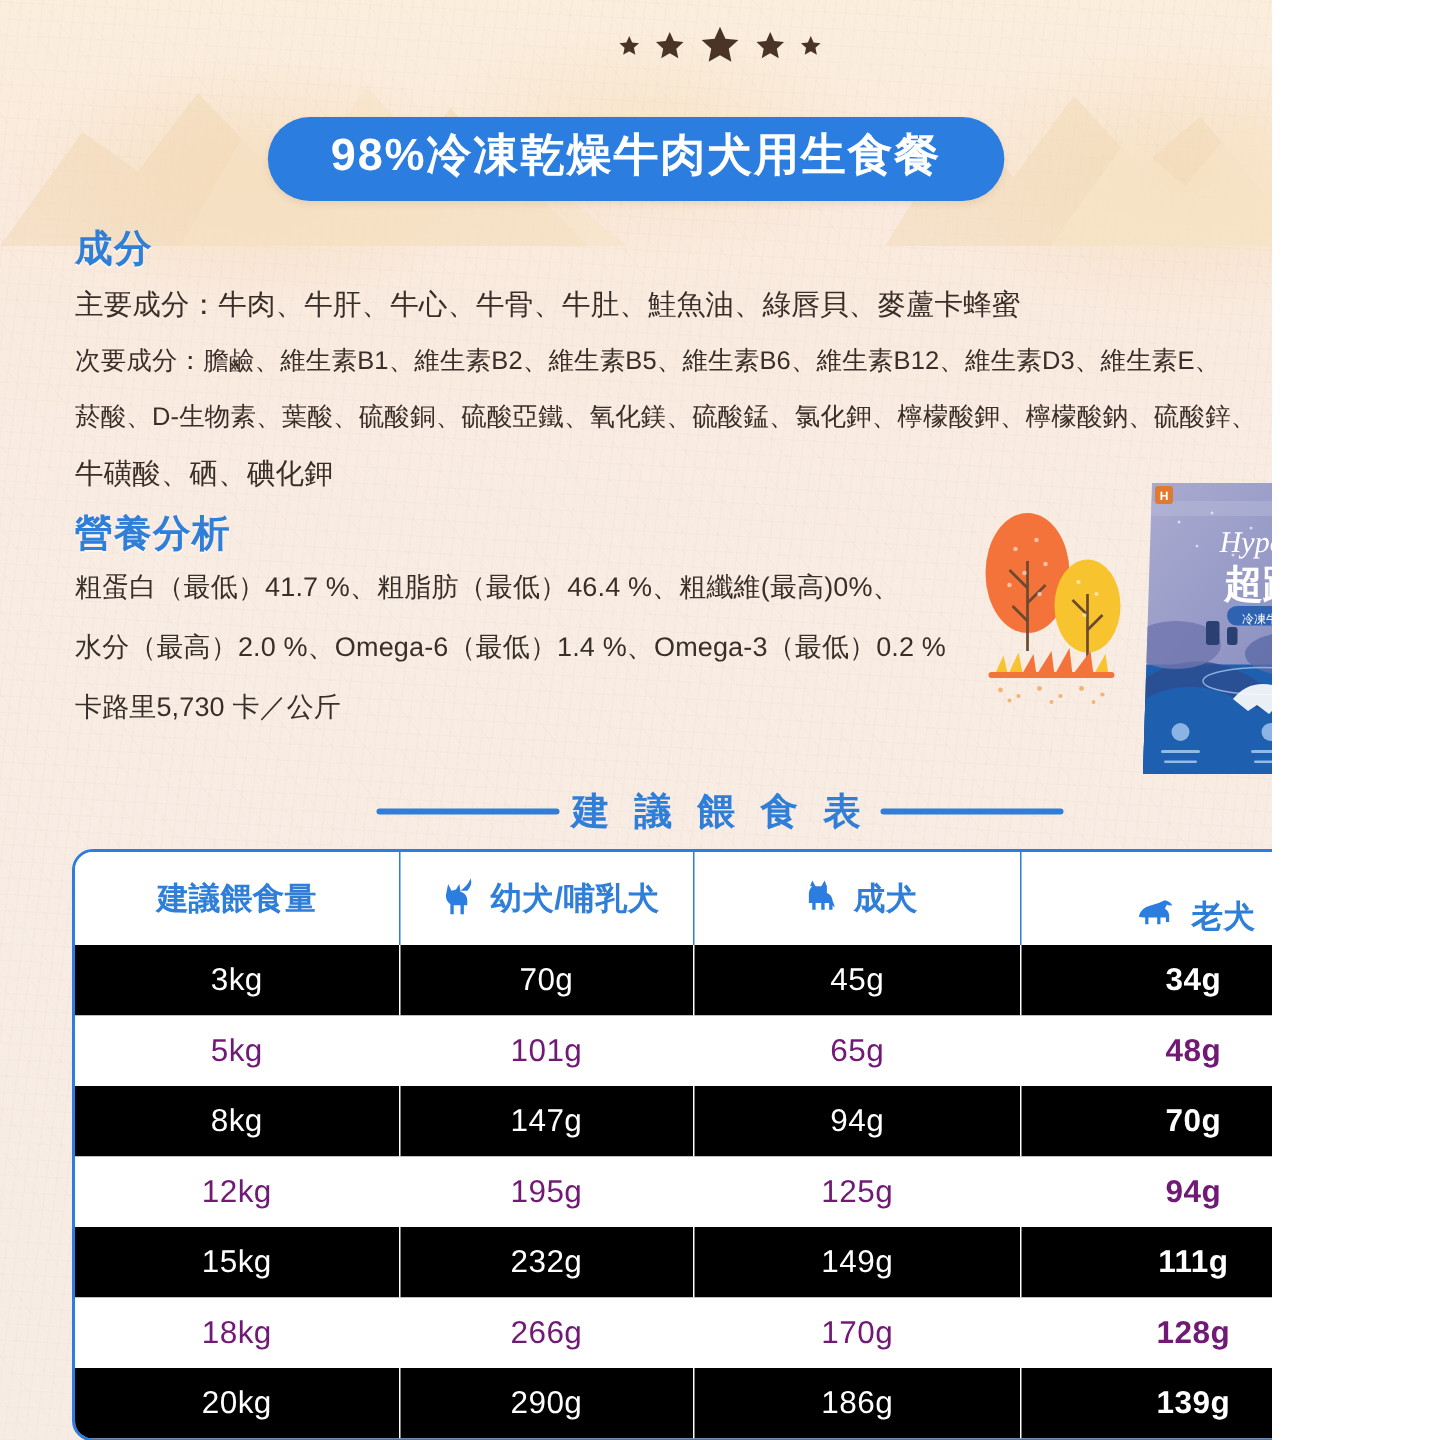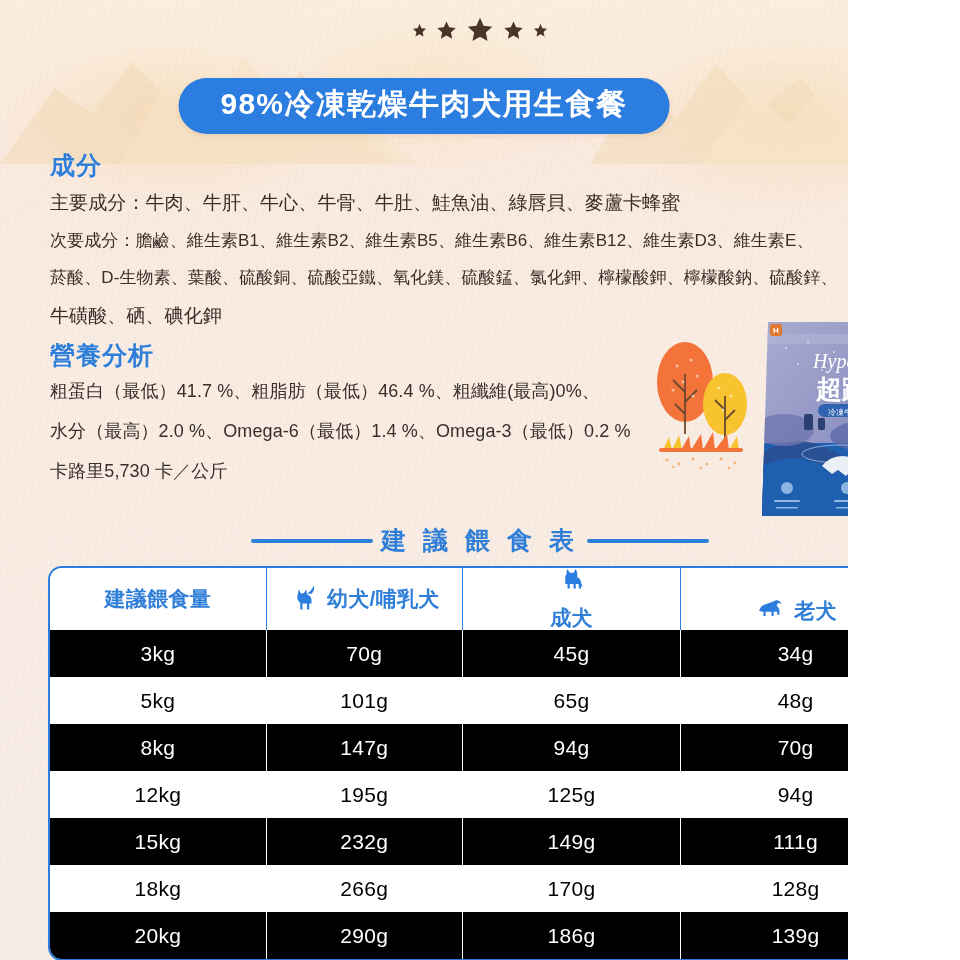--- a/index.html
+++ b/index.html
@@ -121,38 +121,38 @@
     overflow:hidden;
     background:#ffffff;
   }
   .row{ display:flex; width:100%; }
   .row > div{
     display:flex; align-items:center; justify-content:center;
     font-size:21px; letter-spacing:.3px;
   }
   .col-0{ width:25.2%; }
   .col-1{ width:22.8%; }
-  .col-2{ width:25.4%;flex-direction:column; }
+  .col-2{ width:25.4%; }
   .col-3{ width:26.6%; }
 
   .head-row{ height:62px; background:#ffffff; }
   .head-row > div{
     color:#2f7fd8; font-size:21px; font-weight:bold;
     border-right:1.6px solid #2b7de0;
     gap:8px;
   }
   .head-row > div:last-child{ border-right:none;margin-top:23px; }
   .head-row .dog-ico{ display:block; flex:0 0 auto; }
 
   .data-row{ height:47px; }
   .data-row.odd { background:#000000; }
   .data-row.odd  > div{ color:#ffffff; border-right:1.6px solid #ffffff; }
   .data-row.even { background:#ffffff; }
-  .data-row.even > div{ color:#000000; border-right:1.6px solid transparent; }
-  .data-row > div:last-child{ border-right:none; }
+  .data-row.even > div{ color:#701a75; border-right:1.6px solid transparent; }
+  .data-row > div:last-child{ border-right:none;font-weight:bold; }
 </style>
 </head>
 <body>
 
 <div class="page">
 
   <div class="paper-texture"></div>
 
   <svg class="mountains" viewBox="0 0 960 150" preserveAspectRatio="none">
     <path d="M0 150 L55 74 L92 100 L132 48 L178 96 L214 66 L258 118 L300 58 L346 104 L392 150 Z" fill="#f2d9b6" opacity=".55"></path>

